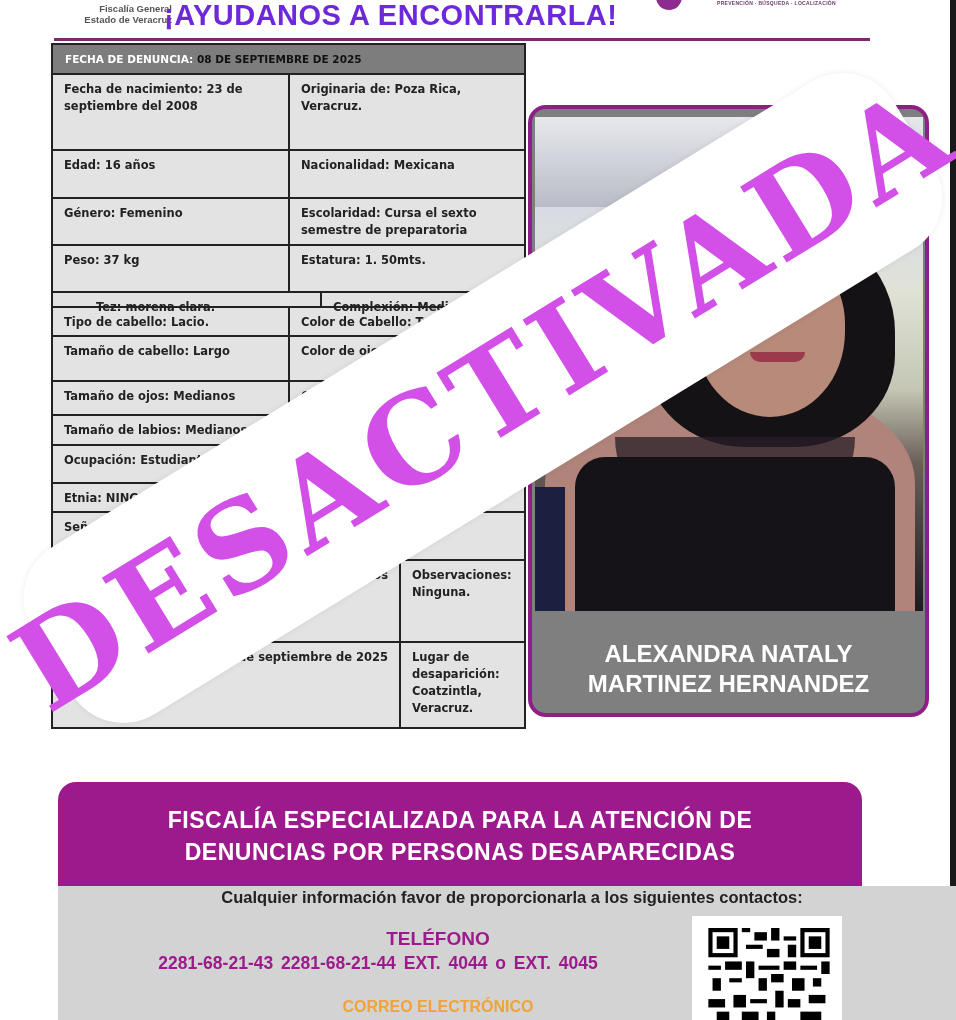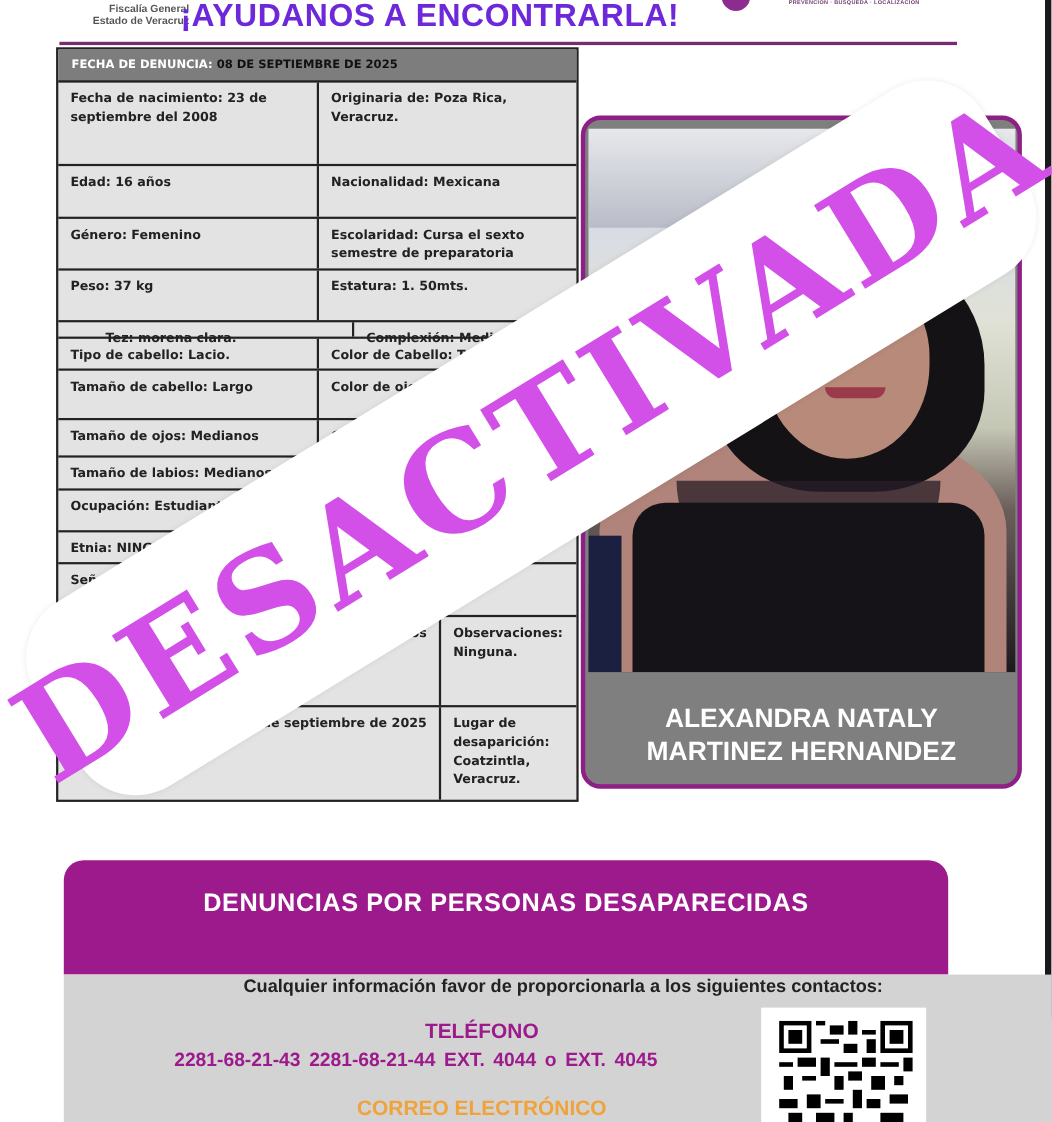--- a/index.html
+++ b/index.html
@@ -32,21 +32,21 @@
   .photo .top { position:absolute; left:40px; top:340px; width:320px; height:170px; background:#161318; border-radius:30px 30px 0 0; }
   .photo .mesh { position:absolute; left:80px; top:320px; width:240px; height:90px; background:rgba(40,30,40,0.75); border-radius:0 0 120px 120px; }
   .photo .bottle { position:absolute; left:0px; top:370px; width:30px; height:130px; background:#1b2040; }
   .name-box { position:absolute; left:0; top:505px; width:100%; height:100px; display:flex; flex-direction:column; align-items:center; justify-content:center; font-size:24px; font-weight:bold; color:#ffffff; line-height:30px; padding-top:10px; box-sizing:border-box; }
 
   .agency { position:absolute; left:58px; top:782px; width:804px; height:104px; background:#9c1a8c; border-radius:18px 18px 0 0; color:#fff; text-align:center; font-weight:bold; font-size:23px; line-height:32px; padding-top:22px; box-sizing:border-box; letter-spacing:0.5px; }
   .contact { position:absolute; left:58px; top:886px; width:908px; height:134px; background:#d3d3d3; }
   .contact .lead { position:absolute; left:0; top:2px; width:100%; text-align:center; font-size:16.5px; font-weight:bold; color:#222; }
   .contact .phone-title { position:absolute; left:0; top:42px; width:760px; text-align:center; font-size:19px; font-weight:bold; color:#9c1a8c; }
   .contact .phones { position:absolute; left:0; top:67px; width:640px; text-align:center; font-size:17.5px; font-weight:bold; color:#9c1a8c; word-spacing:3px; }
-  .contact .email-title { position:absolute; left:0; top:112px; width:760px; text-align:center; font-size:19px; font-weight:bold; color:#f0a33a; }
+  .contact .email-title { position:absolute; left:0; top:112px; width:760px; text-align:center; font-size:16px; font-weight:bold; color:#f0a33a; }
   .qr { position:absolute; left:634px; top:30px; width:150px; height:104px; background:#fff; }
   .qr svg { position:absolute; left:16px; top:12px; }
 
   .stamp { position:absolute; left:-22px; top:300px; width:1010px; height:196px; background:#ffffff; border-radius:60px; transform:rotate(-31.5deg); transform-origin:center center; display:flex; align-items:center; justify-content:center; box-shadow:0 0 6px rgba(0,0,0,0.08); }
   .stamp span { font-family:"DejaVu Serif", serif; font-weight:bold; font-size:122px; color:#d24fe8; letter-spacing:6px; line-height:1; }
 </style>
 </head>
 <body>
 
 <div class="right-strip"></div>
@@ -132,20 +132,21 @@
     <div class="top"></div>
     <div class="bottle"></div>
   </div>
   <div class="name-box">
     <div>ALEXANDRA NATALY</div>
     <div>MARTINEZ HERNANDEZ</div>
   </div>
 </div>
 
 <div class="agency">
+  <div>FISCALÍA ESPECIALIZADA PARA LA ATENCIÓN DE</div>
   <div>DENUNCIAS POR PERSONAS DESAPARECIDAS</div>
 </div>
 
 <div class="contact">
   <div class="lead">Cualquier información favor de proporcionarla a los siguientes contactos:</div>
   <div class="phone-title">TELÉFONO</div>
   <div class="phones">2281-68-21-43   2281-68-21-44   EXT. 4044  o  EXT. 4045</div>
   <div class="email-title">CORREO ELECTRÓNICO</div>
   <div class="qr">
     <svg width="122" height="92" viewBox="0 0 29 22">

